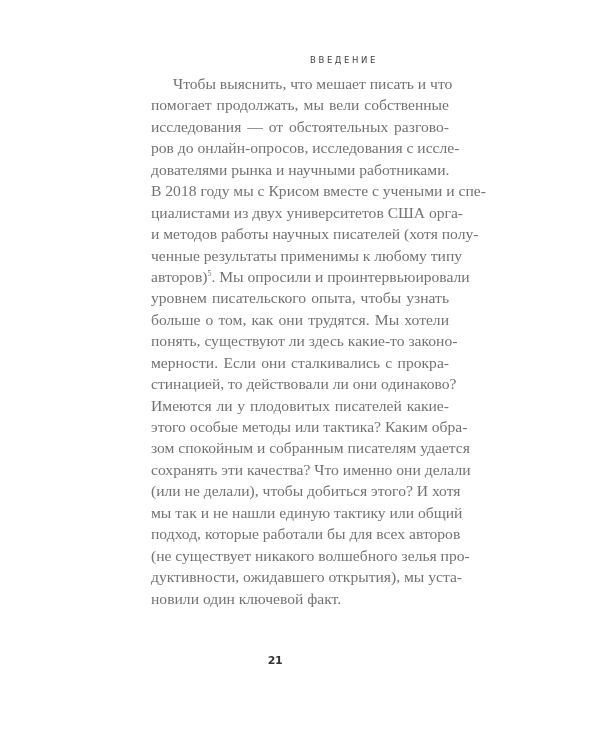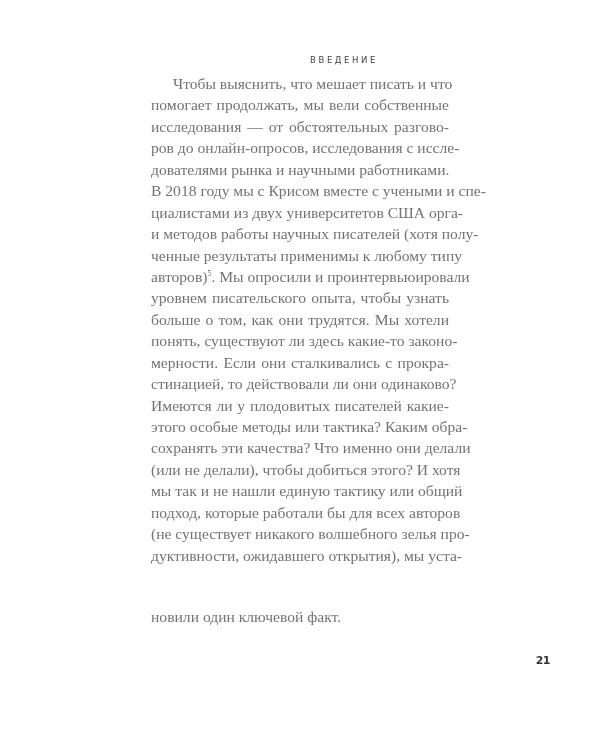--- a/index.html
+++ b/index.html
@@ -16,24 +16,24 @@
   .body-text {
     position: absolute; top: 73px; left: 151px; width: 298px;
     font-family: "Liberation Serif", serif; font-size: 15.6px; line-height: 21.45px;
     color: #737373;
   }
   .line {
     display: block; white-space: nowrap; text-align: justify; text-align-last: justify;
     height: 21.45px;
   }
   .line.indent { padding-left: 22px; }
-  .line.last { text-align-last: left; margin-top: 40px; }
+  .line.last { text-align-last: left; }
   .fn { font-size: 8px; vertical-align: super; line-height: 0; }
   .folio {
-    position: absolute; top: 654px; left: 0; width: 550px; text-align: right;
+    position: absolute; top: 654px; left: 0; width: 550px; text-align: center;
     font-family: "DejaVu Sans", sans-serif; font-size: 11px; font-weight: bold; color: #333;
     letter-spacing: -0.5px;
   }
 </style>
 </head>
 <body>
 
 <div class="running-head">ВВЕДЕНИЕ</div>
 
 <div class="body-text">
@@ -47,20 +47,21 @@
   <span class="line">и методов работы научных писателей (хотя полу-</span>
   <span class="line">ченные результаты применимы к любому типу</span>
   <span class="line"><span>авторов)</span><span class="fn">5</span><span>. Мы опросили и проинтервьюировали</span></span>
   <span class="line">уровнем писательского опыта, чтобы узнать</span>
   <span class="line">больше о том, как они трудятся. Мы хотели</span>
   <span class="line">понять, существуют ли здесь какие-то законо-</span>
   <span class="line">мерности. Если они сталкивались с прокра-</span>
   <span class="line">стинацией, то действовали ли они одинаково?</span>
   <span class="line">Имеются ли у плодовитых писателей какие-</span>
   <span class="line">этого особые методы или тактика? Каким обра-</span>
+  <span class="line">зом спокойным и собранным писателям удается</span>
   <span class="line">сохранять эти качества? Что именно они делали</span>
   <span class="line">(или не делали), чтобы добиться этого? И хотя</span>
   <span class="line">мы так и не нашли единую тактику или общий</span>
   <span class="line">подход, которые работали бы для всех авторов</span>
   <span class="line">(не существует никакого волшебного зелья про-</span>
   <span class="line">дуктивности, ожидавшего открытия), мы уста-</span>
   <span class="line last">новили один ключевой факт.</span>
 </div>
 
 <div class="folio">21</div>

